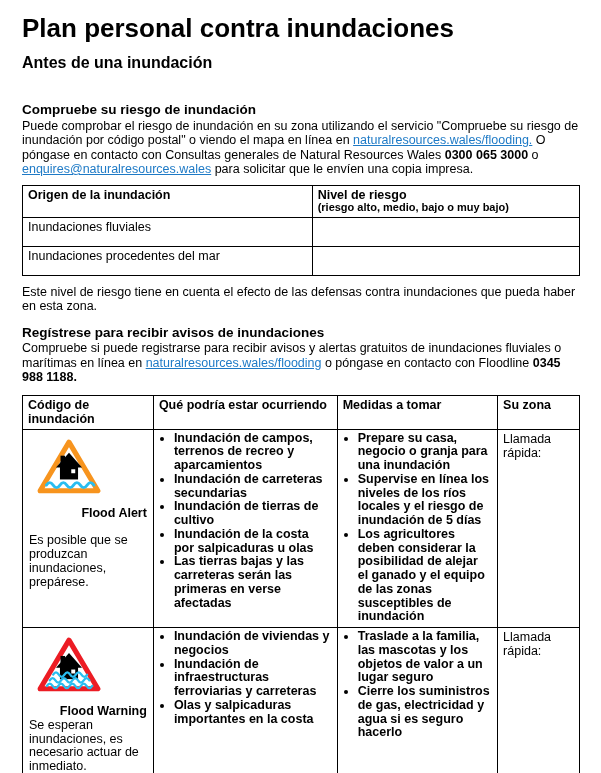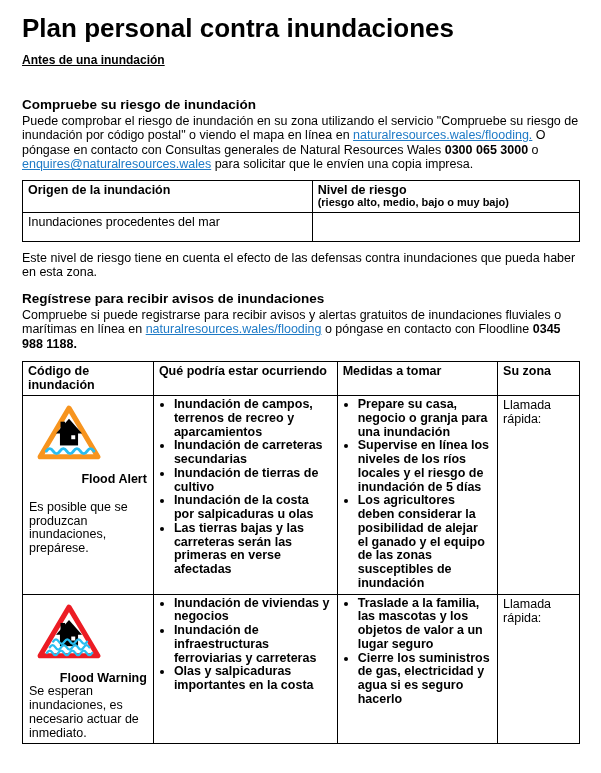--- a/index.html
+++ b/index.html
@@ -9,21 +9,21 @@
   *{box-sizing:border-box;}
   html,body{margin:0;padding:0;}
   body{
     width:601px;height:773px;overflow:hidden;
     background:var(--background);color:var(--text);
     font-family:"Liberation Sans","DejaVu Sans",sans-serif;
     font-size:12.5px;line-height:1.16;
   }
   .page{padding:12px 21px 0 22px;}
   h1{font-size:26px;line-height:1.05;margin:3px 0 12px;font-weight:bold;}
-  h2{font-size:12px;margin:0 0 1px;font-weight:bold;text-decoration:underline;}
+  h2{font-size:16px;margin:0 0 1px;font-weight:bold;}
   h3{font-size:13.5px;margin:0 0 1px;font-weight:bold;}
   p{margin:0;}
   .gap-lg{margin-top:29px;}
   .gap-md{margin-top:11px;}
   a.link{color:var(--link,#1E7AC6);text-decoration:underline;cursor:pointer;}
   b{font-weight:bold;}
 
   table{border-collapse:collapse;width:100%;table-layout:fixed;}
   th,td{border:1px solid #000;vertical-align:top;text-align:left;
         padding:2px 6px 3px 5px;overflow-wrap:break-word;}
@@ -65,20 +65,24 @@
     <thead>
       <tr>
         <th>Origen de la inundación</th>
         <th>
           <div>Nivel de riesgo</div>
           <div class="sub">(riesgo alto, medio, bajo o muy bajo)</div>
         </th>
       </tr>
     </thead>
     <tbody>
+      <tr>
+        <td>Inundaciones fluviales</td>
+        <td></td>
+      </tr>
       <tr>
         <td>Inundaciones procedentes del mar</td>
         <td></td>
       </tr>
     </tbody>
   </table>
 
   <p class="note">Este nivel de riesgo tiene en cuenta el efecto de las defensas contra inundaciones que pueda haber en esta zona.</p>
 
   <h3 class="gap-md">Regístrese para recibir avisos de inundaciones</h3>

